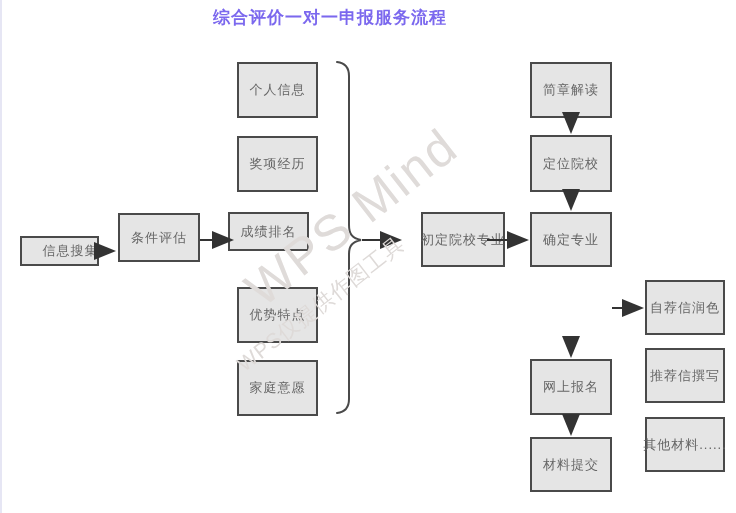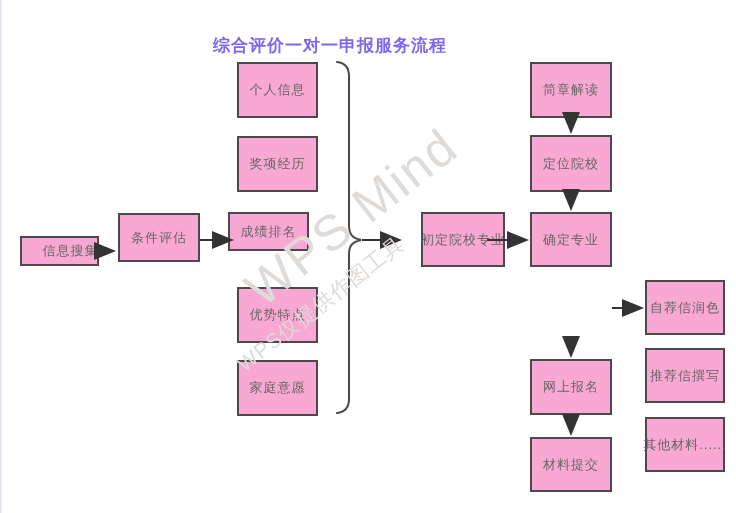--- a/index.html
+++ b/index.html
@@ -5,24 +5,24 @@
   html,body{margin:0;padding:0;background:#fff;}
   #canvas{
     position:relative;width:736px;height:513px;background:#ffffff;overflow:hidden;
     font-family:"Liberation Sans","DejaVu Sans",sans-serif;
   }
   #page-left-border{
     position:absolute;left:0;top:0;width:2px;height:513px;background:#e6e6f4;
   }
   #diagram-title{
     position:absolute;left:0;top:6px;width:660px;text-align:center;
-    font-size:17px;font-weight:bold;color:#7b68ee;letter-spacing:1px;z-index:4;margin-top:28px;
+    font-size:17px;font-weight:bold;color:#7b68ee;letter-spacing:1px;z-index:4;
   }
   .node{
-    position:absolute;box-sizing:border-box;border:2px solid #4a4a4a;background:#f9a8d4;
+    position:absolute;box-sizing:border-box;border:2px solid #4a4a4a;background:#e5e5e5;
     display:flex;align-items:center;justify-content:center;z-index:2;
   }
   .node span{
     font-size:13px;color:#666666;letter-spacing:1px;white-space:nowrap;
   }
   #connector-layer{position:absolute;left:0;top:0;z-index:3;pointer-events:none;}
   .watermark{
     position:absolute;z-index:5;color:#dfdbd9;white-space:nowrap;pointer-events:none;
     transform-origin:left center;font-weight:400;
   }

